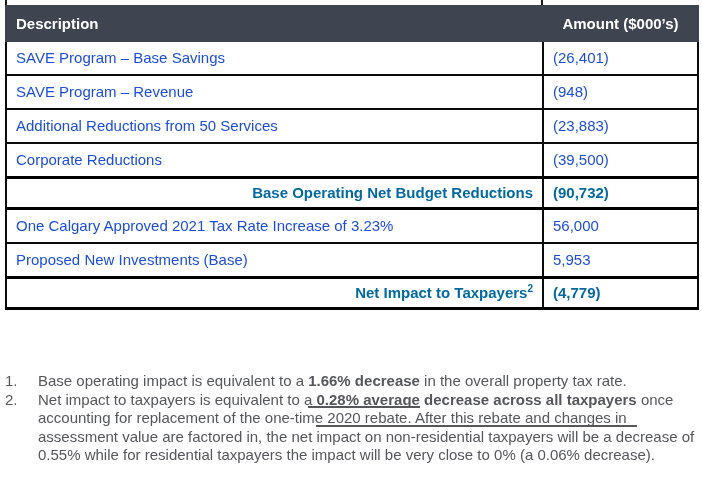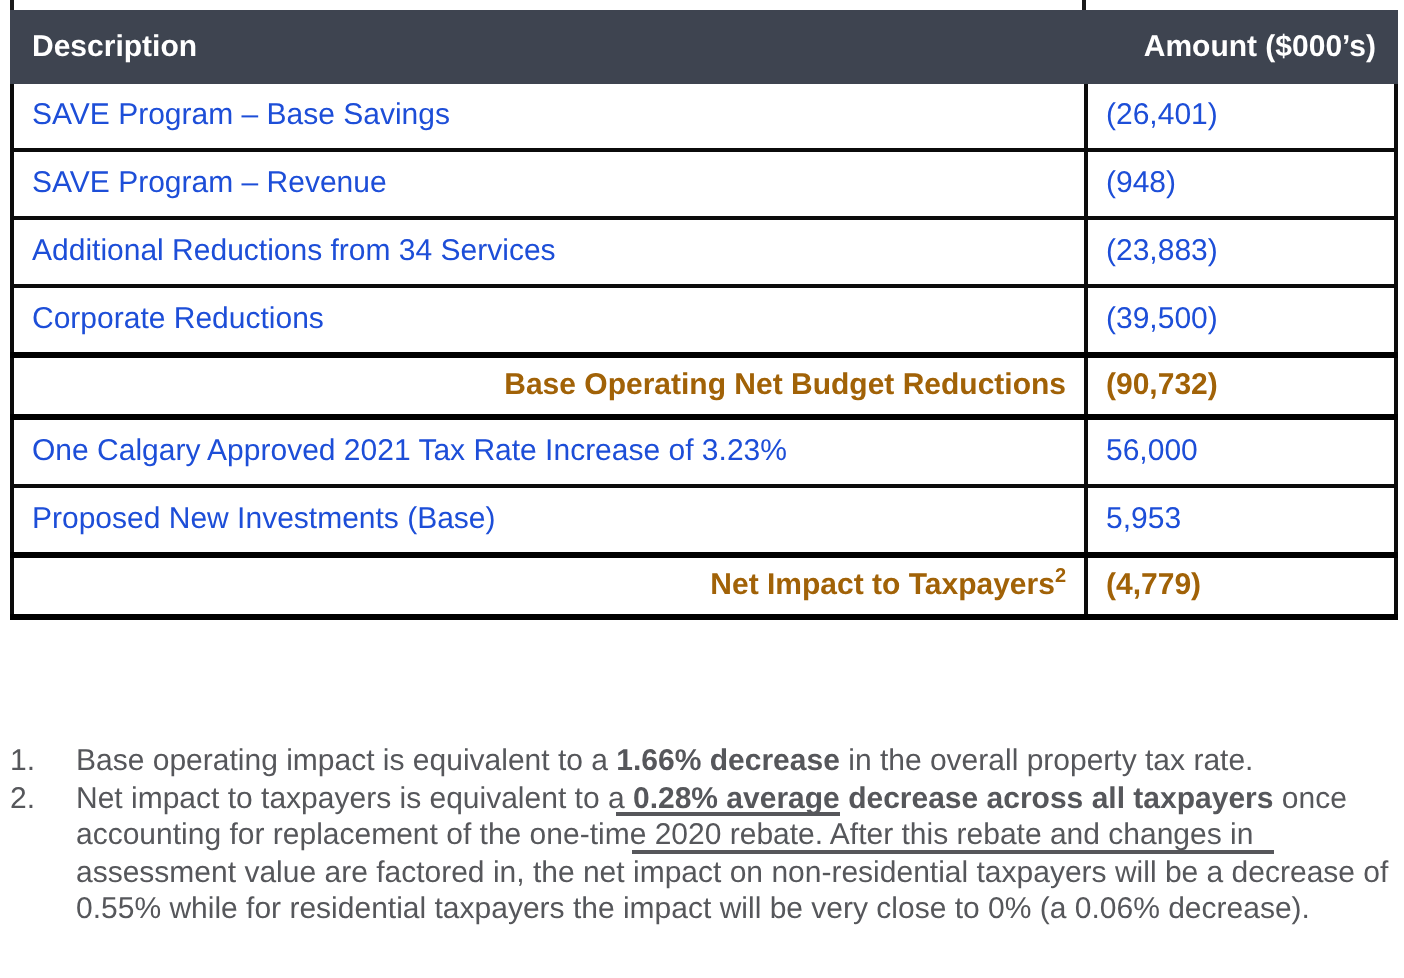--- a/index.html
+++ b/index.html
@@ -31,37 +31,37 @@
   table.budget th {
     background: #3e4450;
     color: #ffffff;
     font-size: 15px;
     font-weight: bold;
     padding: 7px 9px 6px 9px;
     border: 2px solid #3e4450;
     line-height: 20px;
   }
   table.budget th.h-desc { text-align: left; }
-  table.budget th.h-amt  { text-align: right; border-left: 2px solid #2c313a; }
+  table.budget th.h-amt  { border-left: 2px solid #2c313a; }
 
   table.budget td {
     font-size: 15px;
     color: #1d4ed8;
     border: 2px solid #0b0b0b;
     padding: 6px 9px;
     line-height: 20px;
     vertical-align: middle;
     background: #ffffff;
   }
   table.budget td.d { text-align: left; }
   table.budget td.a { }
 
   table.budget tr.total td {
     font-weight: bold;
-    color: #a16207;
+    color: #0369a1;
     border-top: 3px solid #000000;
     border-bottom: 3px solid #000000;
     padding: 4px 9px;
   }
   table.budget tr.total td.d { text-align: right; }
 
   table.budget td sup {
     font-size: 10px;
     vertical-align: super;
     line-height: 0;
@@ -109,21 +109,21 @@
     <tbody>
       <tr>
         <td class="d">SAVE Program – Base Savings</td>
         <td class="a">(26,401)</td>
       </tr>
       <tr>
         <td class="d">SAVE Program – Revenue</td>
         <td class="a">(948)</td>
       </tr>
       <tr>
-        <td class="d">Additional Reductions from 34 Services</td>
+        <td class="d">Additional Reductions from 50 Services</td>
         <td class="a">(23,883)</td>
       </tr>
       <tr>
         <td class="d">Corporate Reductions</td>
         <td class="a">(39,500)</td>
       </tr>
       <tr class="total">
         <td class="d">Base Operating Net Budget Reductions</td>
         <td class="a">(90,732)</td>
       </tr>

